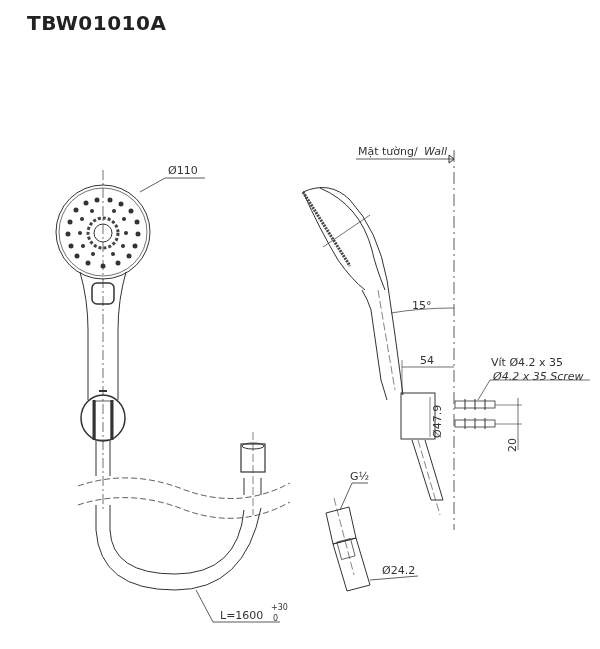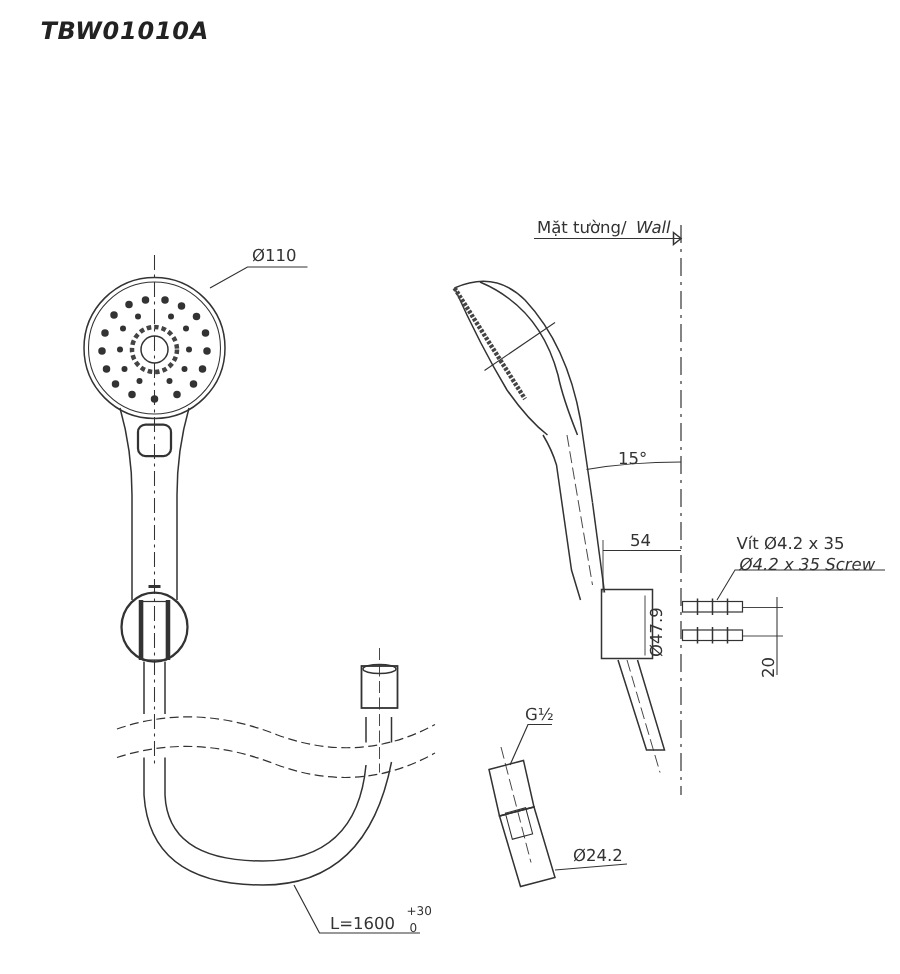--- a/index.html
+++ b/index.html
@@ -1,17 +1,17 @@
 <!DOCTYPE html>
 <html><head>
   <meta charset="utf-8">
   <style>
     html, body { margin: 0; padding: 0; background: #ffffff; }
     body { width: 600px; height: 649px; position: relative; overflow: hidden; font-family: "DejaVu Sans", sans-serif; }
-    .title { position: absolute; left: 27px; top: 11px; font-family: "DejaVu Sans", sans-serif; font-weight: bold; font-style: italic; font-size: 16px; color: #222; letter-spacing: 0.5px; }
+    .title { position: absolute; left: 27px; top: 11px; font-family: "DejaVu Sans", sans-serif; font-weight: bold; font-size: 20px; color: #222; letter-spacing: 0.5px; }
     svg { position: absolute; left: 0; top: 0; }
     .lbl { font-family: "DejaVu Sans", sans-serif; font-size: 11px; fill: #333; }
     .lbl-i { font-family: "DejaVu Sans", sans-serif; font-size: 11px; fill: #333; font-style: italic; }
     .small { font-size: 8px; }
   </style>
 </head>
 <body>
 
 <div class="title">TBW01010A</div>
 

